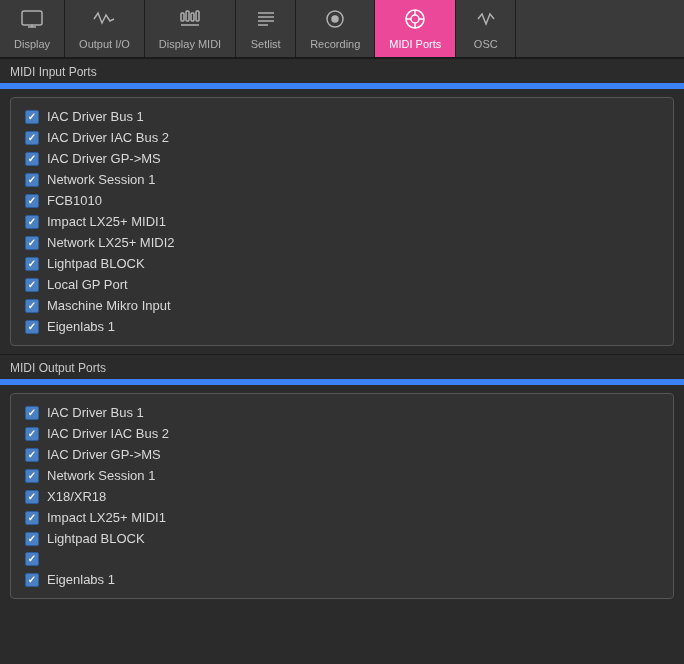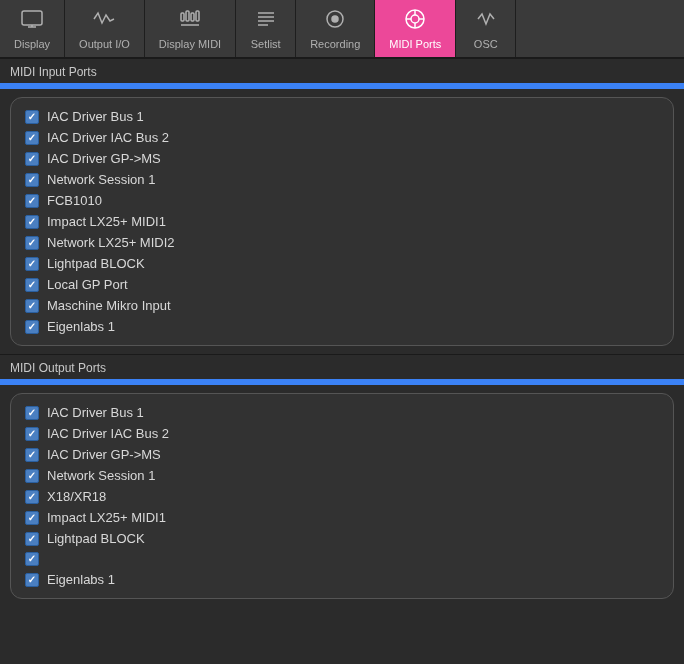--- a/index.html
+++ b/index.html
@@ -54,21 +54,21 @@
       border-top: 1px solid #1a1a1a;
     }
 
     
     .port-section {
       margin: 0 10px 8px 10px;
       margin-top: 8px;
     }
     .port-list-box {
       border: 1px solid #555;
-      border-radius: 12px;
+      border-radius: 4px;
       background: #323232;
       padding: 8px 0;
     }
     .port-item {
       display: flex;
       align-items: center;
       padding: 3px 14px;
       font-size: 13px;
       color: #d8d8d8;
       gap: 8px;

